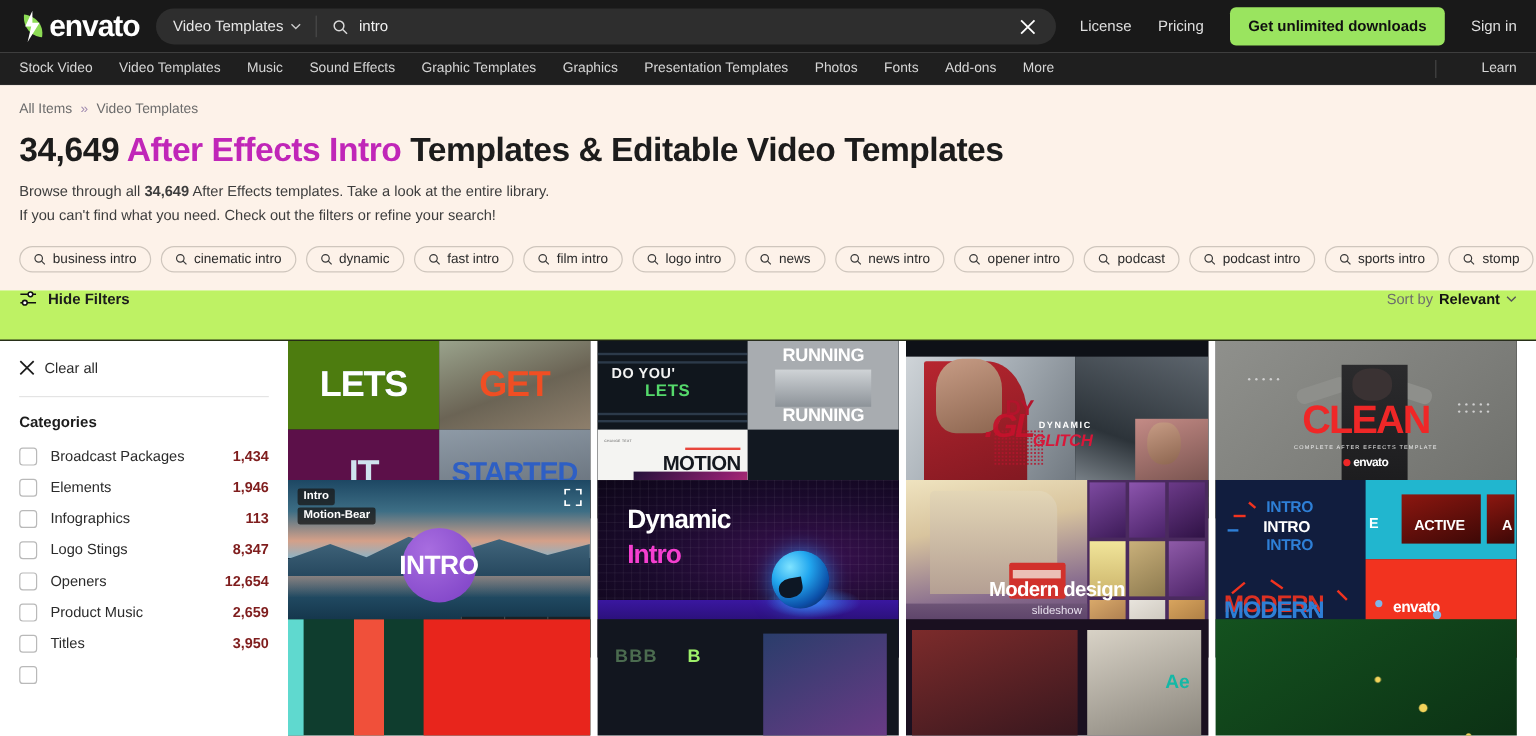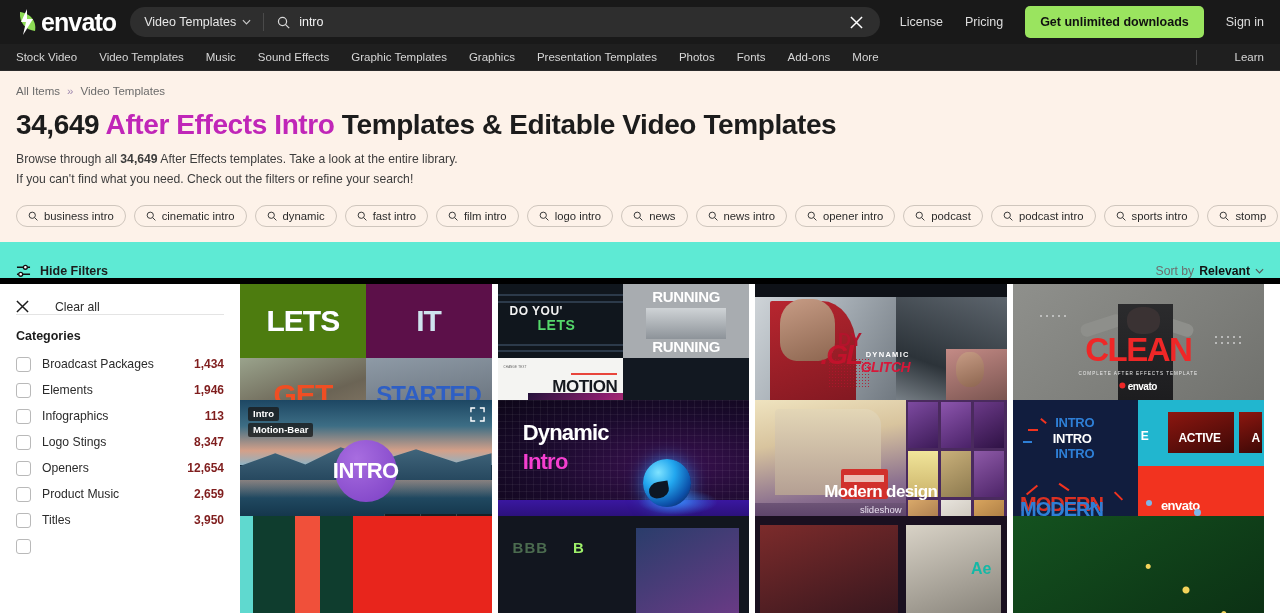--- a/index.html
+++ b/index.html
@@ -131,39 +131,39 @@
     color: #2b2b2b;
     background: transparent;
     cursor: pointer;
     white-space: nowrap;
     font-family: inherit;
   }
 
   
   .filterbar {
     height: 42px;
-    background: #5eead4;
+    background: #bef264;
     display: flex;
-    align-items: flex-end;
+    align-items: flex-start;
     padding: 0 16px;
-    border-bottom: 6px solid #000000;
+    border-bottom: 1px solid #000000;
   }
   .hide-filters {
     display: flex; align-items: center; gap: 9px;
     font-size: 12.5px; font-weight: bold; cursor: pointer;
   }
   .sortby { margin-left: auto; font-size: 12.2px; color: #6d6d6d; display: flex; align-items: center; gap: 5px; cursor: pointer; }
   .sortby b { color: #131313; }
 
   
   .content { display: flex; height: 342px; }
   .sidebar { width: 240px; padding: 16px; flex-shrink: 0; }
   .clear-all {
-    display: flex; align-items: center; gap: 26px;
-    font-size: 12.2px; color: #2b2b2b; cursor: pointer; 
+    display: flex; align-items: center; gap: 8px;
+    font-size: 12.2px; color: #2b2b2b; cursor: pointer; margin-bottom: 16px;
   }
   .sb-rule { height: 1px; background: #e4e4e4; margin-bottom: 14px; }
   .sb-heading { font-size: 12.5px; font-weight: bold; margin-bottom: 14px; }
   .facet {
     display: flex; align-items: center; gap: 11px;
     margin-bottom: 11px; font-size: 12.2px; cursor: pointer;
   }
   .cb {
     width: 15px; height: 15px; border: 1px solid #b9b9b9;
     border-radius: 3px; background: #fff; flex-shrink: 0;
@@ -645,25 +645,25 @@
     </label>
   </div>
 
   <div class="grid">
 
     <div class="card">
       <div class="thumb c1">
         <div class="q q1">
             <span class="word w1">LETS</span>
           </div>
+        <div class="q q2">
+            <span class="word w2">GET</span>
+          </div>
         <div class="q q3">
             <span class="word w3">IT</span>
-          </div>
-        <div class="q q2">
-            <span class="word w2">GET</span>
           </div>
         <div class="q q4">
             <span class="word w4">STARTED</span>
           </div>
       </div>
     </div>
 
     <div class="card">
       <div class="thumb c2">
         <div class="p p1">

